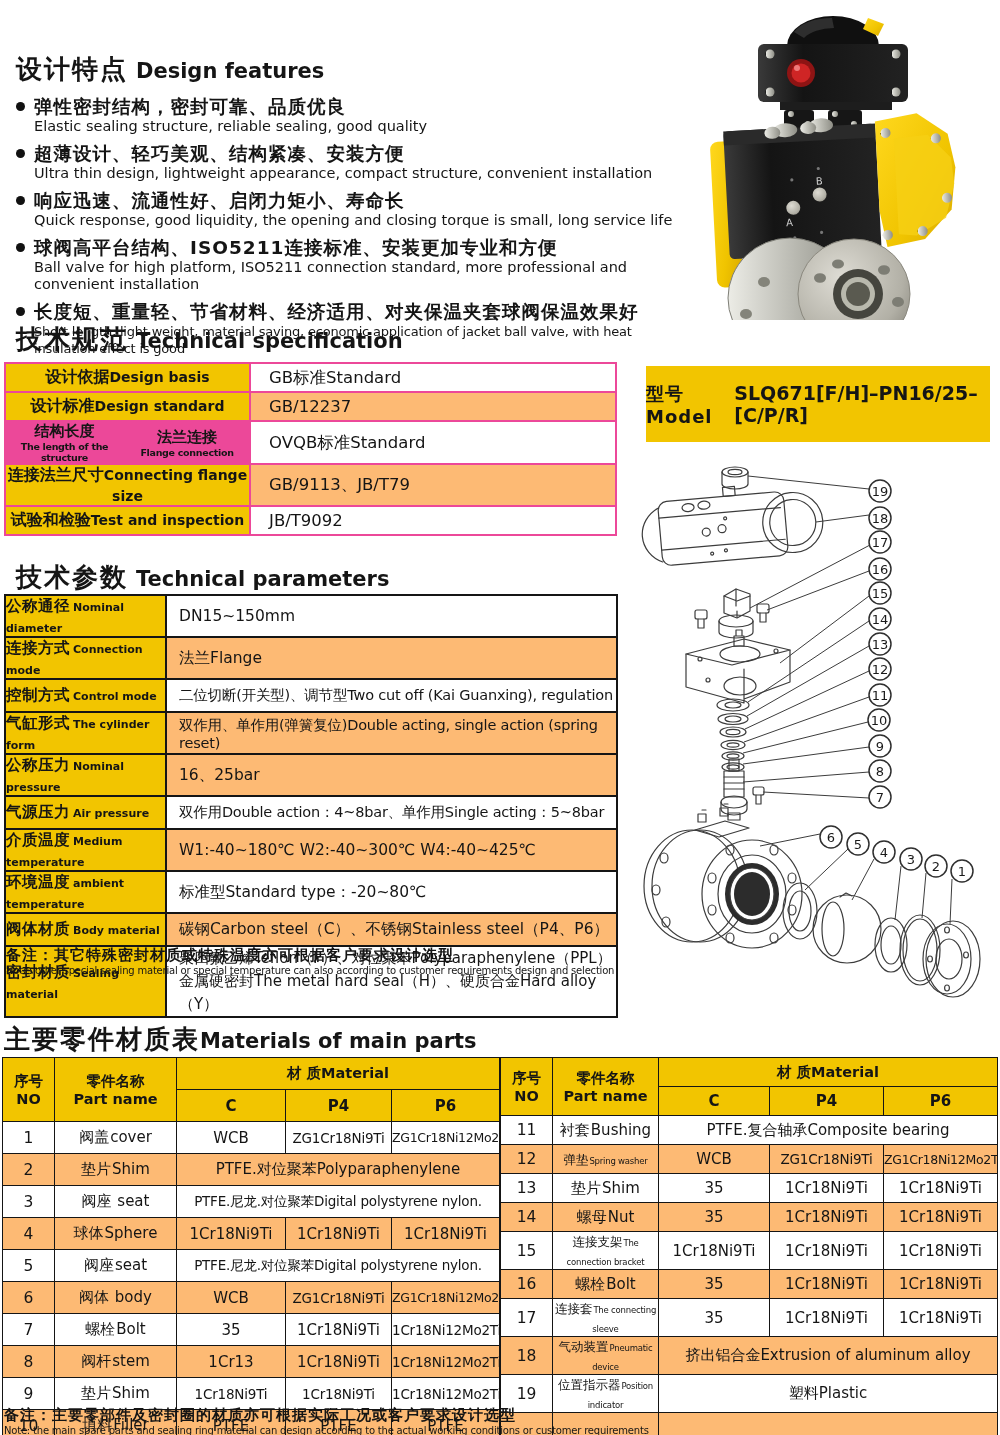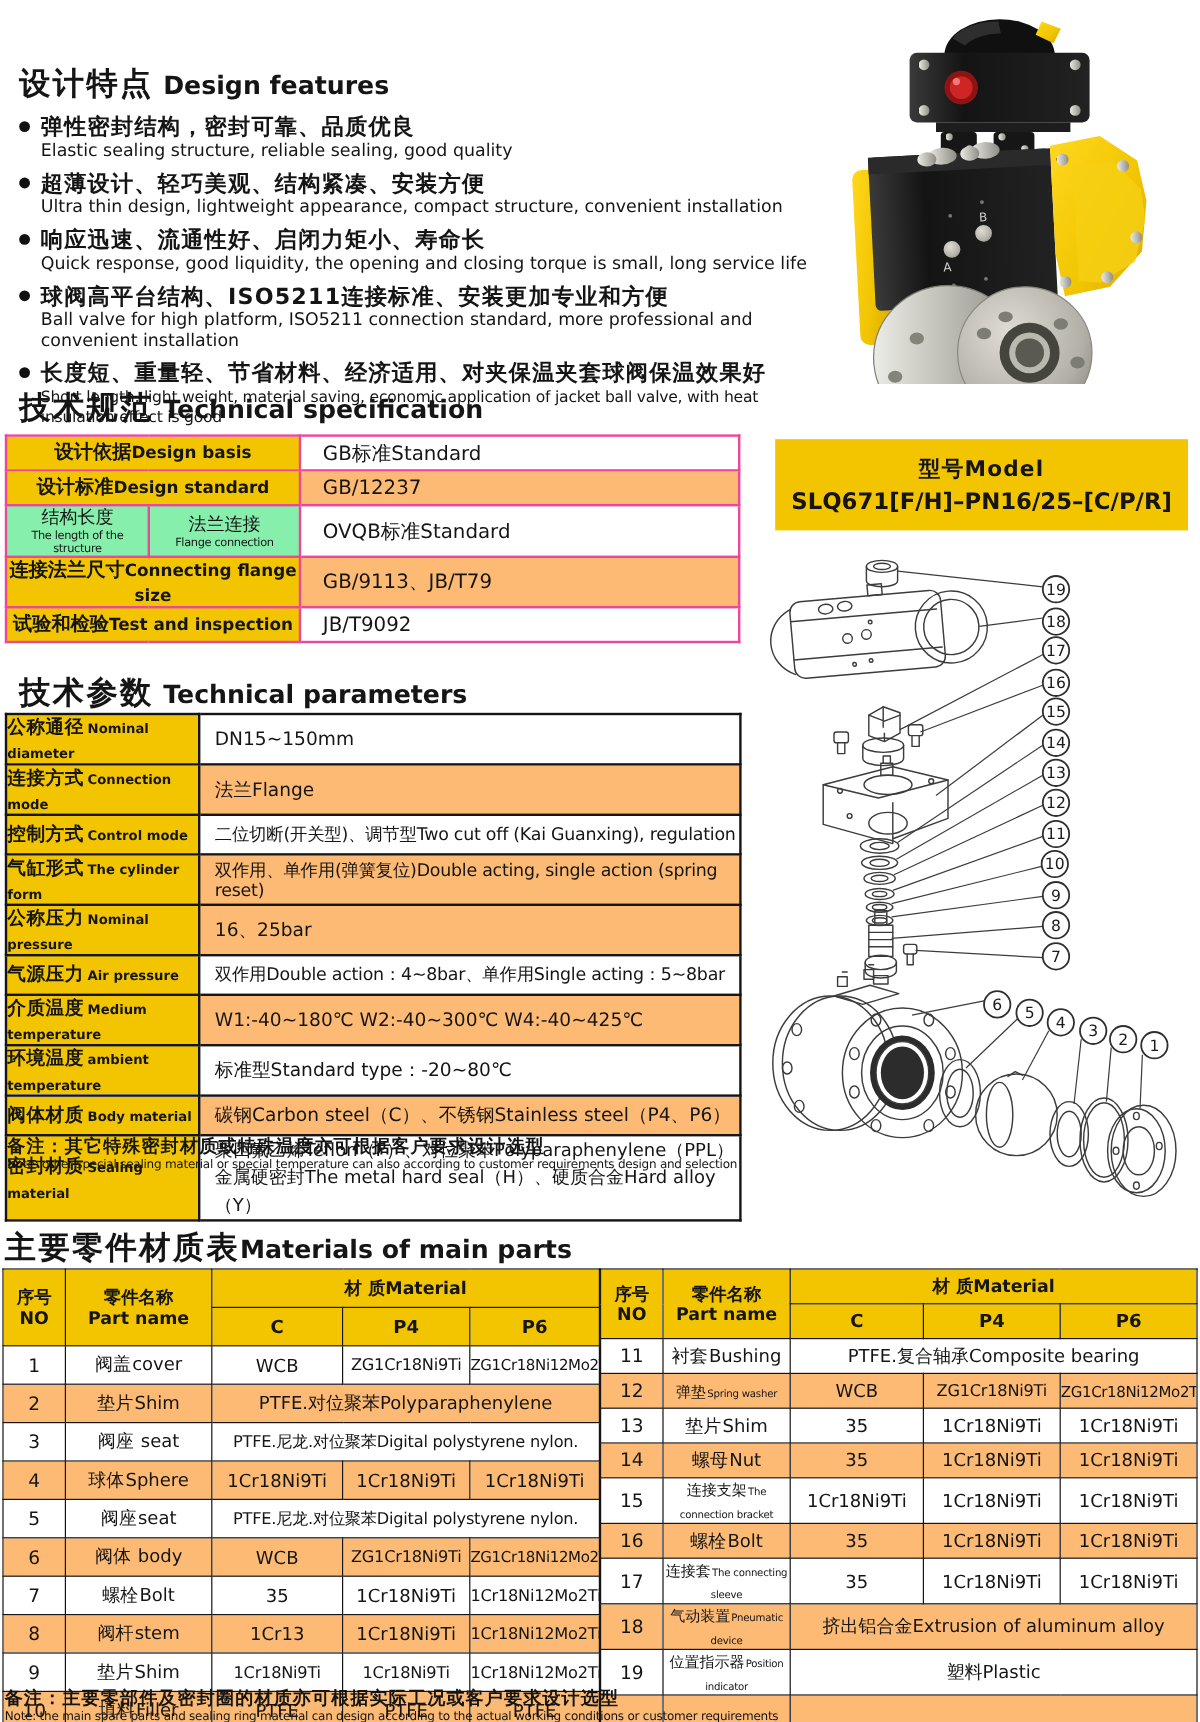--- a/index.html
+++ b/index.html
@@ -24,27 +24,27 @@
   table{border-collapse:collapse;table-layout:fixed}
   td,th{overflow:hidden}
   .crm{background:#fdba74}
 
   
   .spec-table{position:absolute;left:4px;top:362px;width:613px}
   .spec-table td{border:2px solid #ec4899;height:29px;vertical-align:middle}
   .spec-table .lab{background:#F2C500;text-align:center;font-weight:bold;font-size:16px}
   .spec-table .lab .en{font-size:14px}
   .spec-table .val{padding-left:18px;font-size:16.5px}
-  .spec-table .split{height:42px;text-align:center;background:#86efac;font-weight:normal}
+  .spec-table .split{height:42px;text-align:center;background:#ec4899;font-weight:bold}
   .spec-table .split .zh{display:block;font-size:15px}
   .spec-table .split .en{display:block;font-size:9.5px;letter-spacing:-.3px}
 
   
   .model-box{position:absolute;left:646px;top:366px;width:344px;height:76px;background:#F2C500;
-             display:flex;flex-direction:column;align-items:center;justify-content:center;gap:4px}
+             display:flex;flex-direction:row;align-items:center;justify-content:center;gap:4px}
   .model-box .l1{font-size:18px;font-weight:bold;letter-spacing:1px}
   .model-box .l2{font-size:19px;font-weight:bold}
 
   
   .param-table{position:absolute;left:4px;top:594px;width:614px}
   .param-table td{border:2px solid #151515;vertical-align:middle}
   .param-table .lab{background:#F2C500;width:161px;font-weight:bold;height:33px}
   .param-table .lab .zh{font-size:15.5px;letter-spacing:.5px}
   .param-table .lab .en{font-size:11px;margin-left:3px}
   .param-table .val{padding-left:12px;font-size:15.5px}

